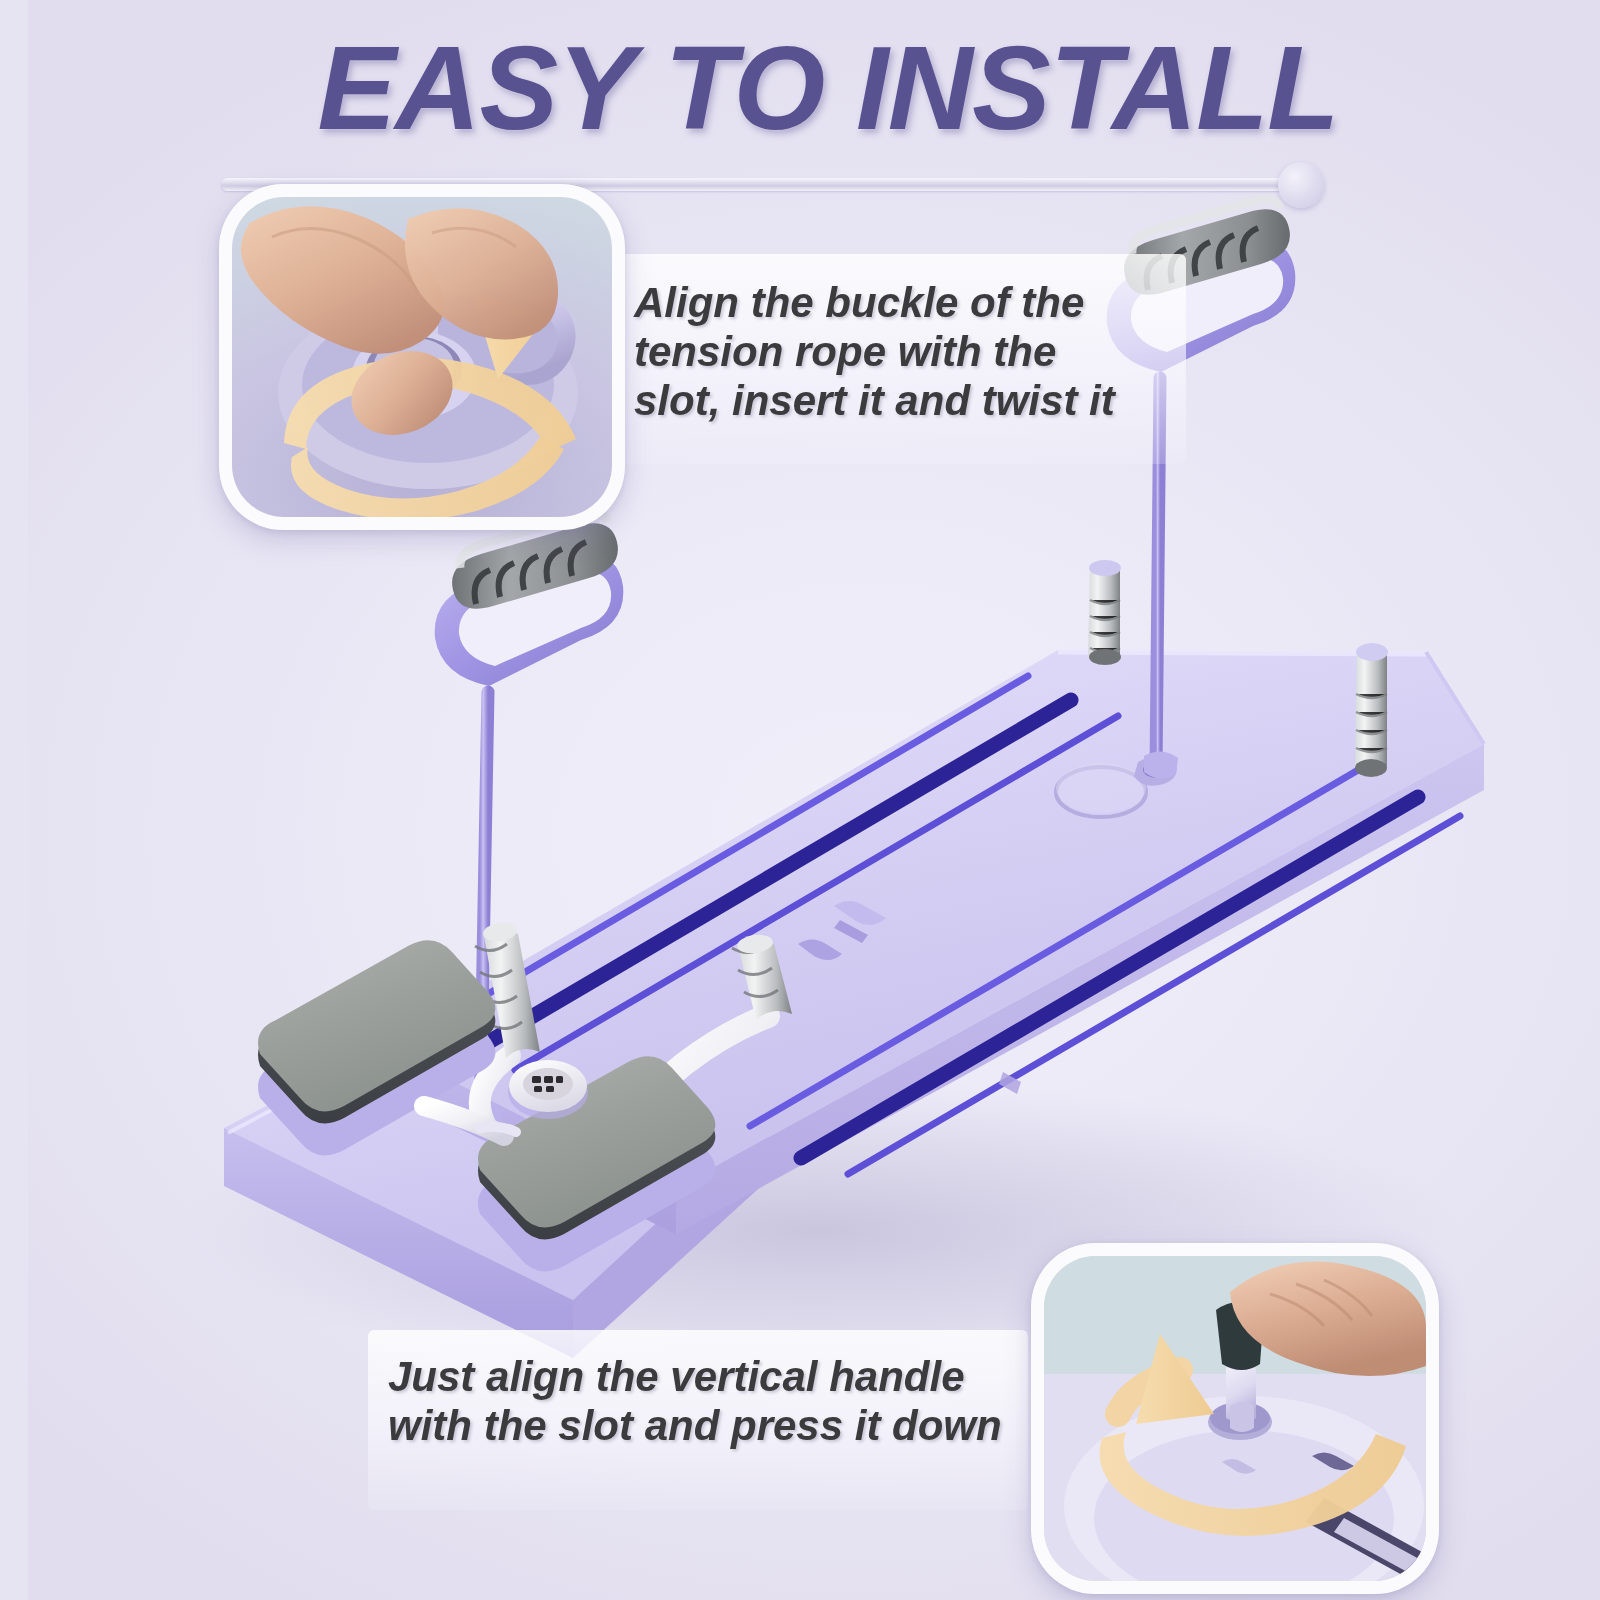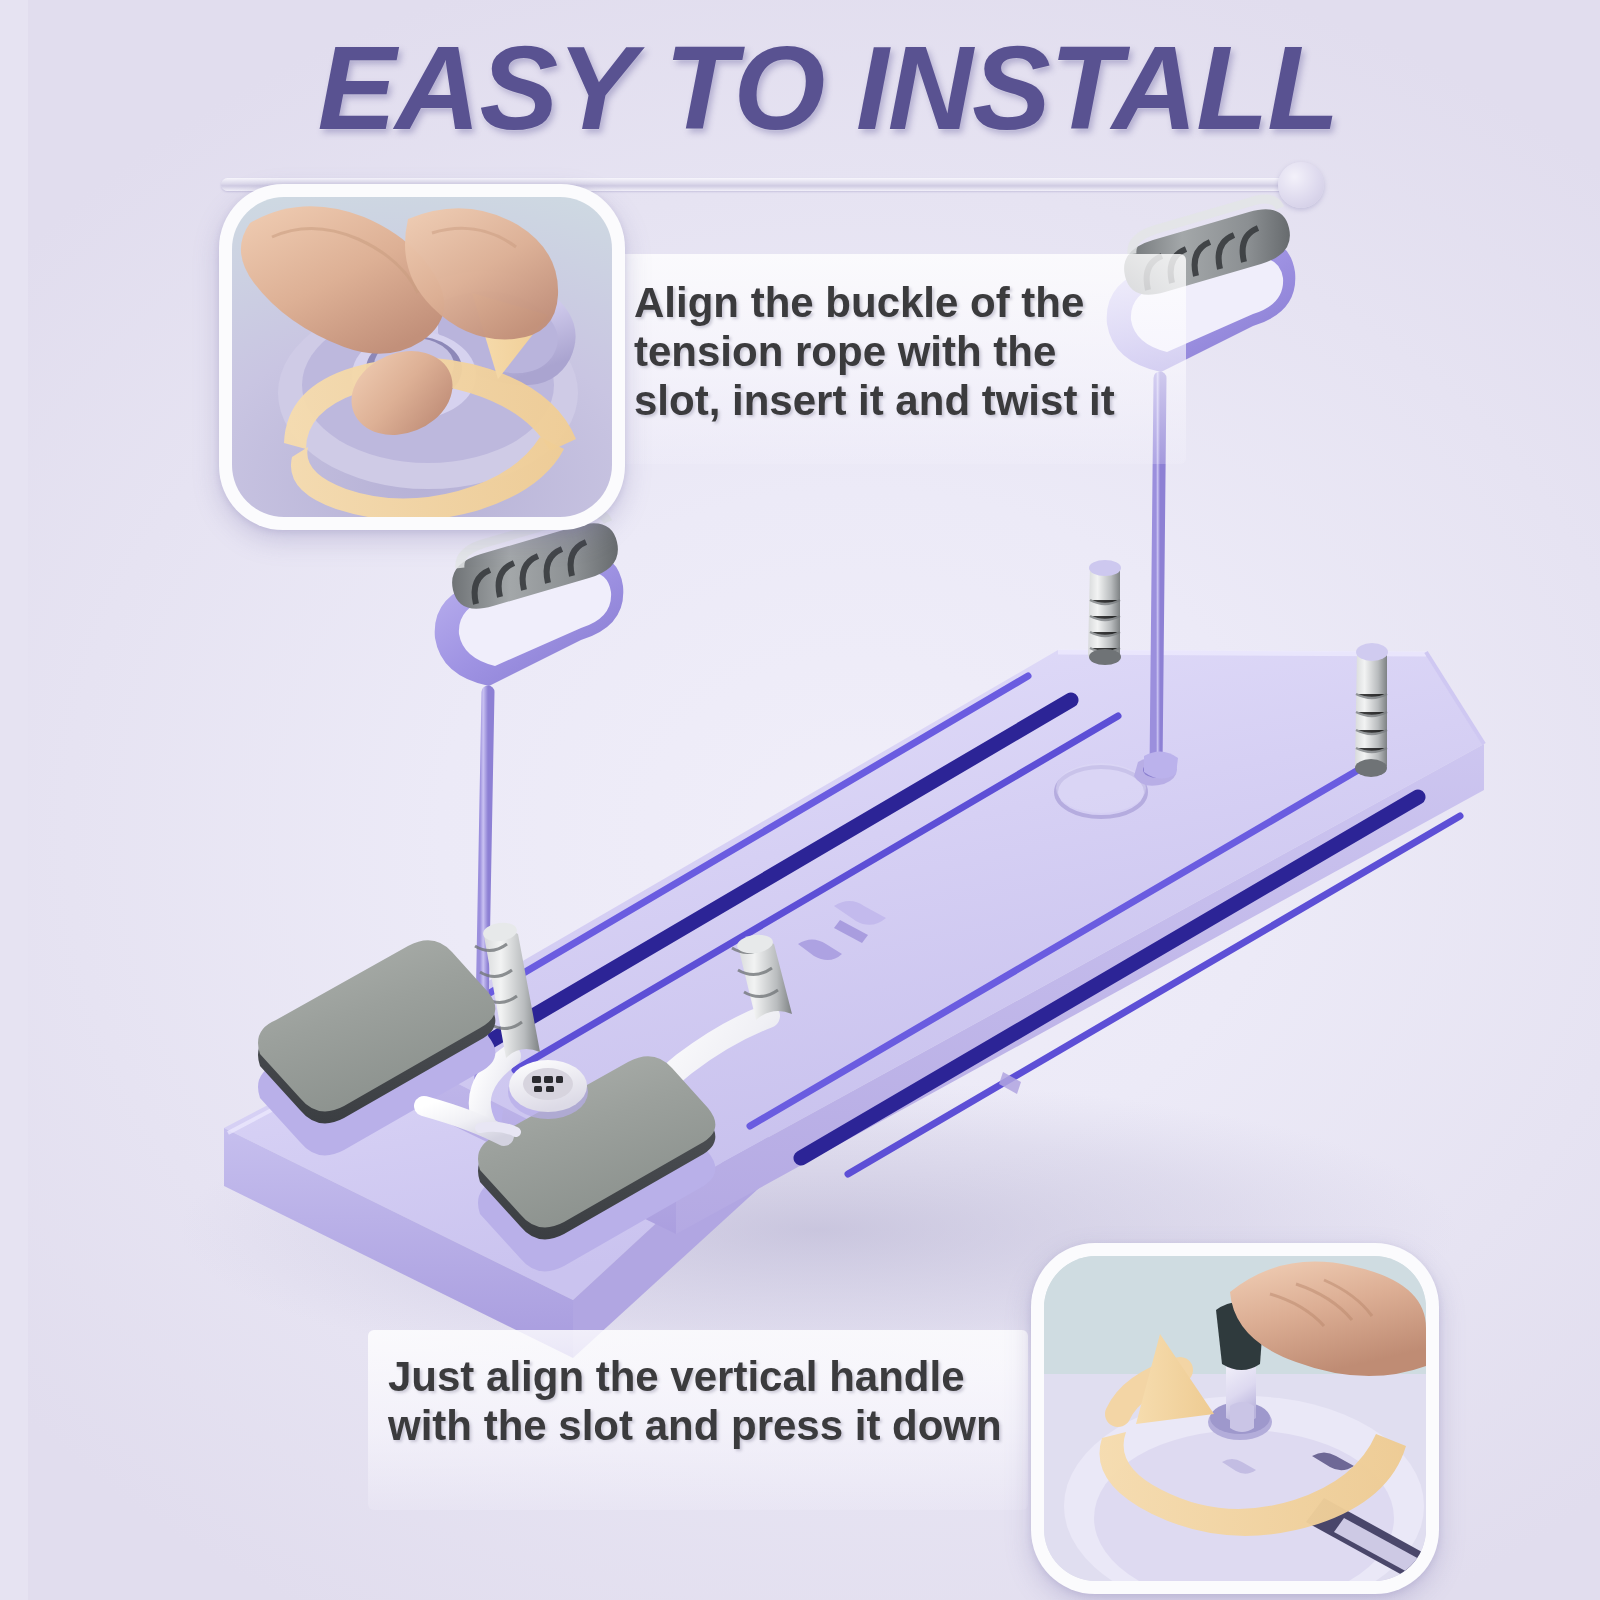--- a/index.html
+++ b/index.html
@@ -40,21 +40,21 @@
   }
 
   
   .callout-panel{
     position:absolute;
     background:linear-gradient(180deg,rgba(255,255,255,.82) 0%,rgba(250,249,254,.62) 55%,rgba(244,242,252,.22) 100%);
     border-radius:6px;
   }
   .callout-text{
     position:absolute;
-    font-weight:bold;
+    font-style:italic;font-weight:bold;
     color:#3b3b3d;
     text-shadow:2px 2px 3px rgba(150,148,170,.45);
     line-height:1.17;
   }
   #callout-top-text{left:606px;top:278px;width:520px;font-size:42px;text-align:left;}
   #callout-bottom-text{left:360px;top:1352px;width:620px;font-size:42px;text-align:left;}
 
   
   .inset-card{
     position:absolute;border-radius:64px;

